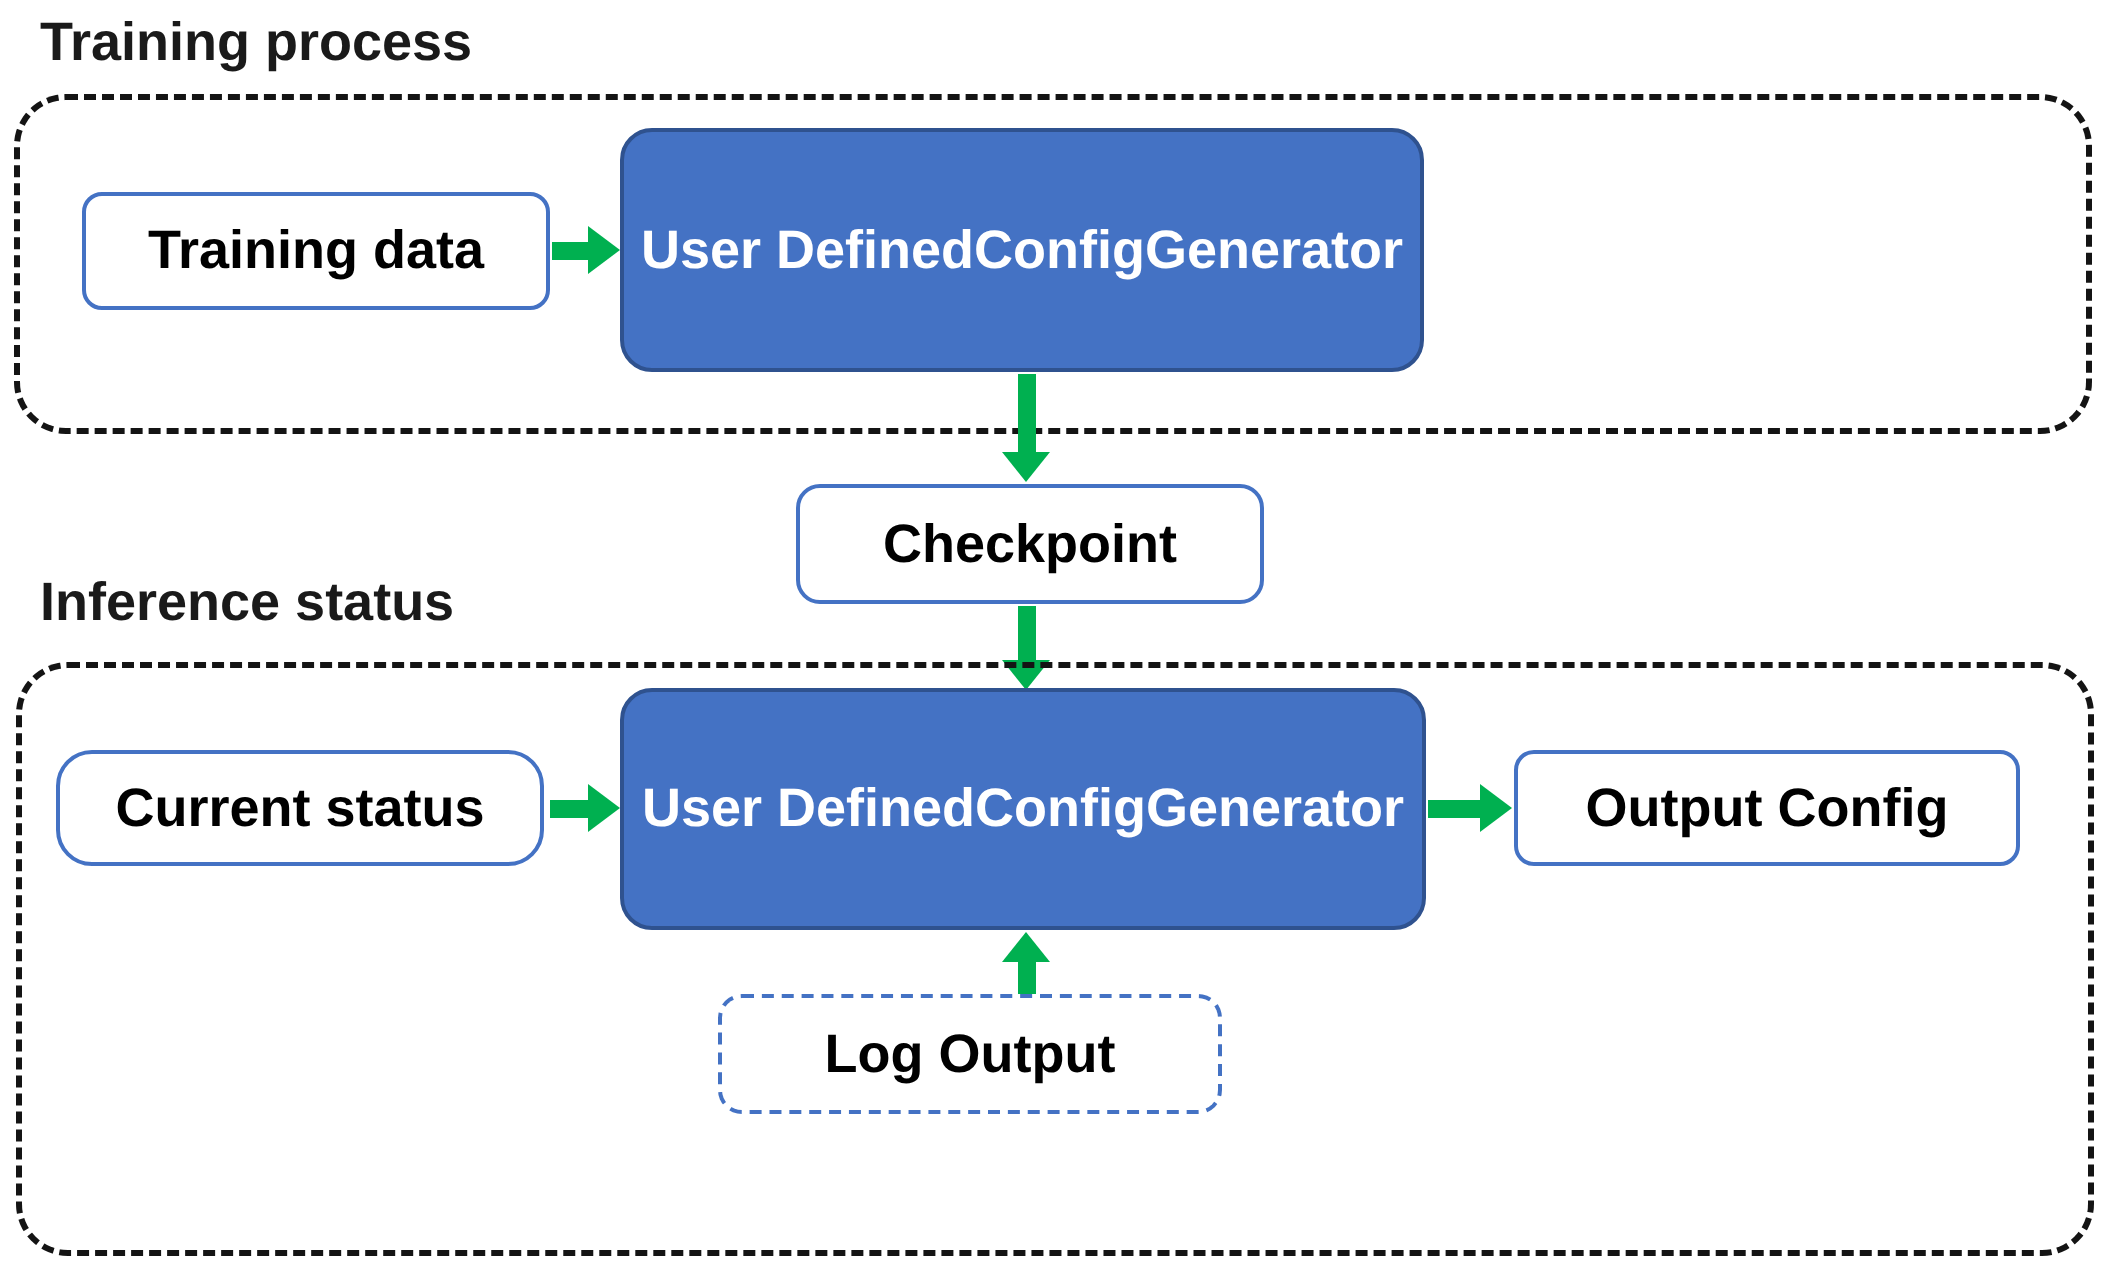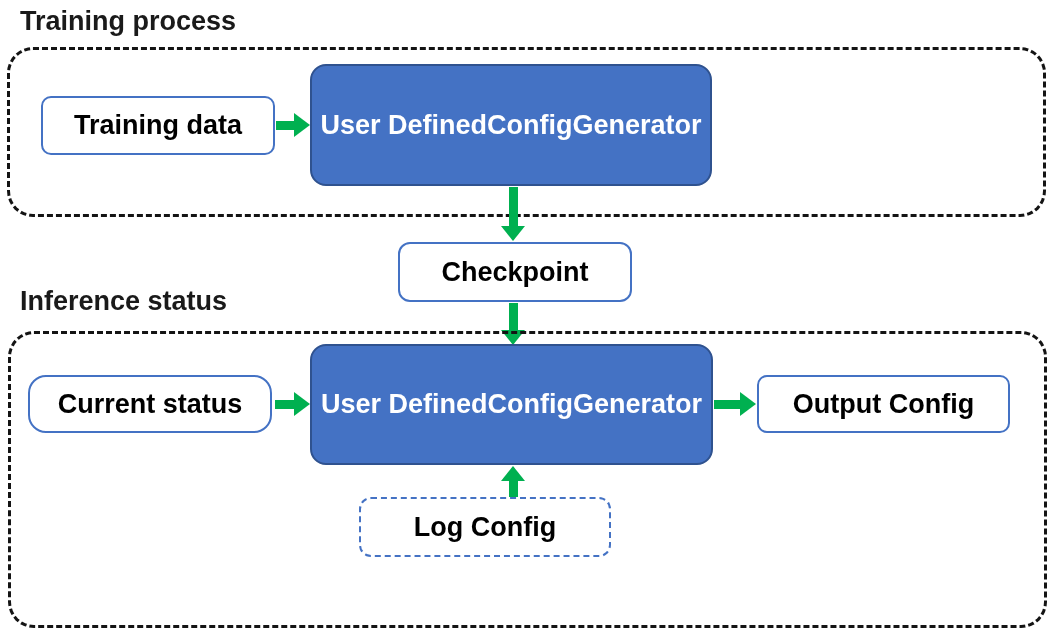--- a/index.html
+++ b/index.html
@@ -142,16 +142,16 @@
     <div class="head"></div>
   </div>
 
   <div class="node white-node" id="output-config-box">Output Config</div>
 
   <div class="arrow-up" id="arrow-trigger">
     <div class="head"></div>
     <div class="shaft"></div>
   </div>
 
-  <div class="node dashed-node" id="log-trigger-box">Log Config</div>
+  <div class="node dashed-node" id="log-trigger-box">Log Output</div>
 
 
 </div>
 
 </body></html>

